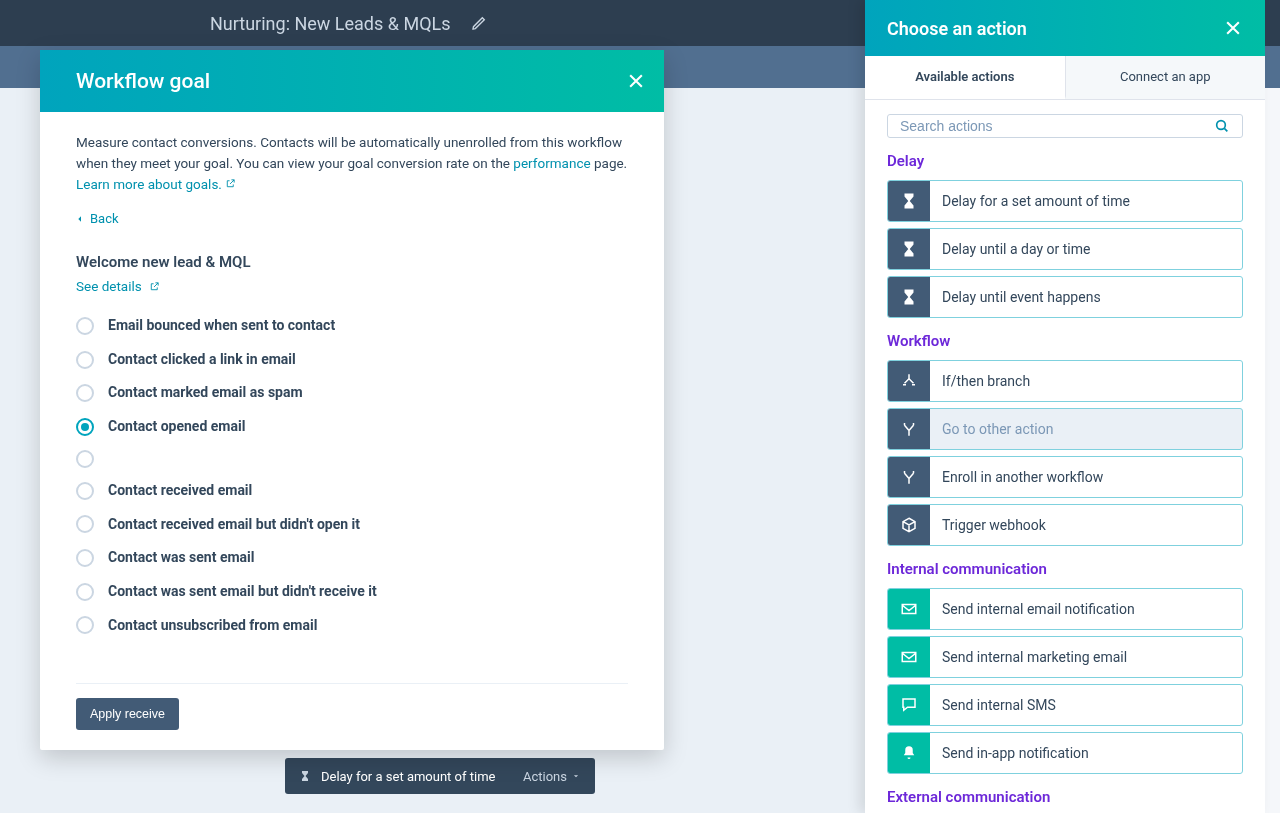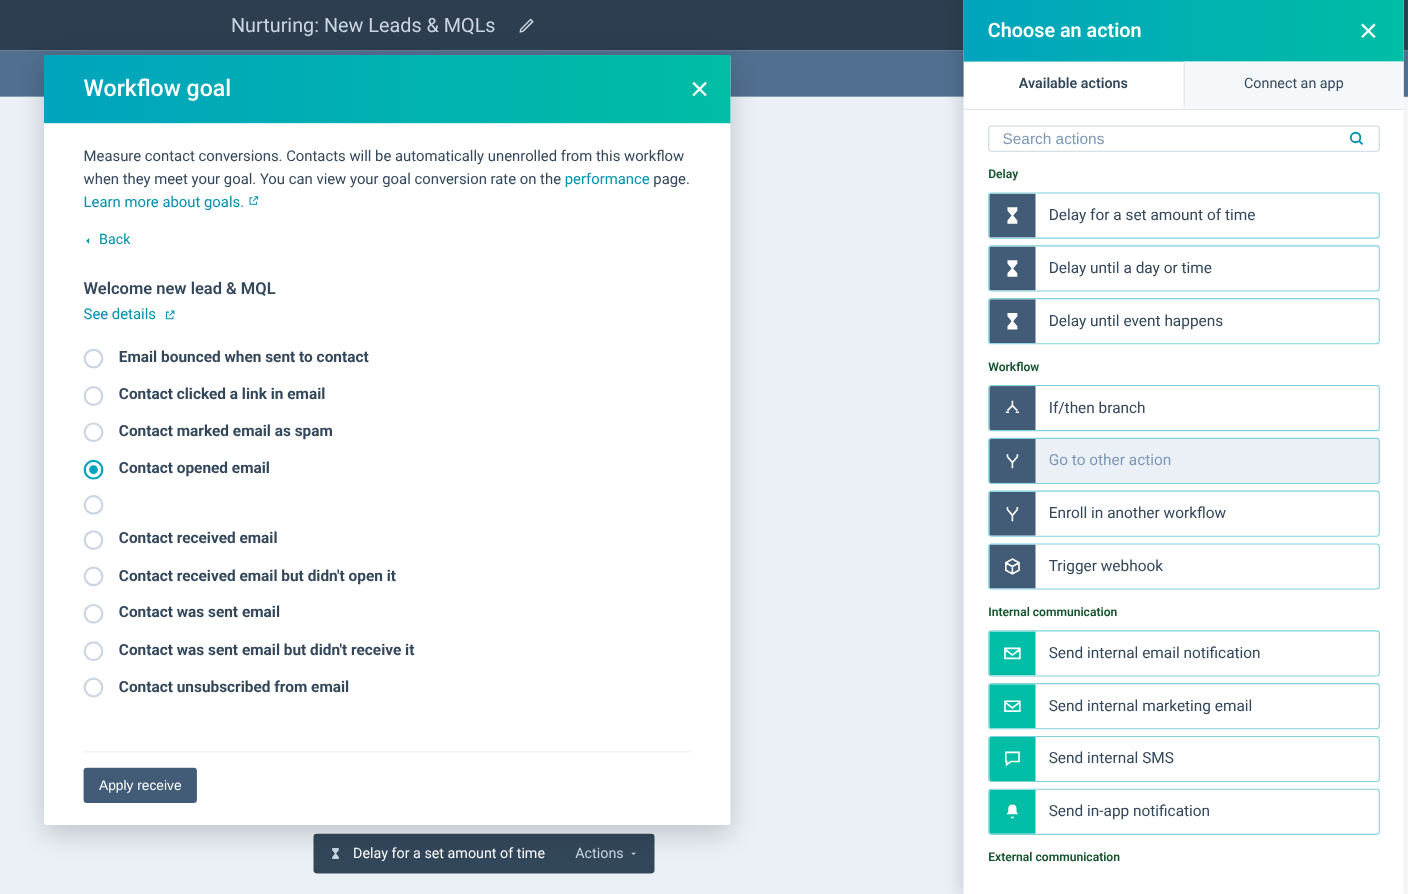--- a/index.html
+++ b/index.html
@@ -28,21 +28,21 @@
   .canvas .delay-pill {
     width:310px; height:36px; background:#33475b; border-radius:3px;
     display:flex; align-items:center; gap:10px; padding:0 14px; color:#fff; font-size:13px;
     margin-top: 18px;
   }
   .delay-pill .spacer { flex:1; }
   .delay-pill .actions-label { color:#cbd6e2; font-size:13px; cursor:pointer; display:flex; align-items:center; gap:4px; }
 
   
   .right-panel {
-    position:absolute; top:0; right:4px; bottom:0; width:400px; background:#fff;
+    position:absolute; top:0; right:15px; bottom:0; width:400px; background:#fff;
     box-shadow: -6px 0 12px rgba(0,0,0,0.10);
     display:flex; flex-direction:column;
   }
   .rp-header {
     height:56px; background: linear-gradient(90deg, #00a4bd, #00bda5);
     color:#fff; display:flex; align-items:center; justify-content:space-between;
     padding:0 22px; font-size:18px; font-weight:600;
   }
   .rp-header svg { cursor:pointer; }
   .rp-tabs { height:44px; display:flex; border-bottom:1px solid #dfe3eb; }
@@ -53,21 +53,21 @@
 
   .rp-search {
     width:100%; height:24px; border:1px solid #cbd6e2; border-radius:3px;
     display:flex; align-items:center; padding:0 12px; margin-bottom:12px;
   }
   .rp-search input {
     flex:1; border:none; outline:none; font-size:14px; color:#33475b;
   }
   .rp-search input::placeholder { color:#7c98b6; }
 
-  .rp-section-title { color:#14532d; font-size:11px; font-weight:600; margin:14px 0 10px 0; }
+  .rp-section-title { color:#6d28d9; font-size:15px; font-weight:600; margin:14px 0 10px 0; }
   .rp-item {
     display:flex; align-items:center; height:42px; border:1px solid #7fd1de;
     border-radius:3px; margin-bottom:6px; cursor:pointer; overflow:hidden;
   }
   .rp-item .rp-icon {
     width:42px; height:100%; display:flex; align-items:center; justify-content:center;
     color:#fff;
   }
   .rp-icon.navy { background:#425b76; }
   .rp-icon.teal { background:#00bda5; }

